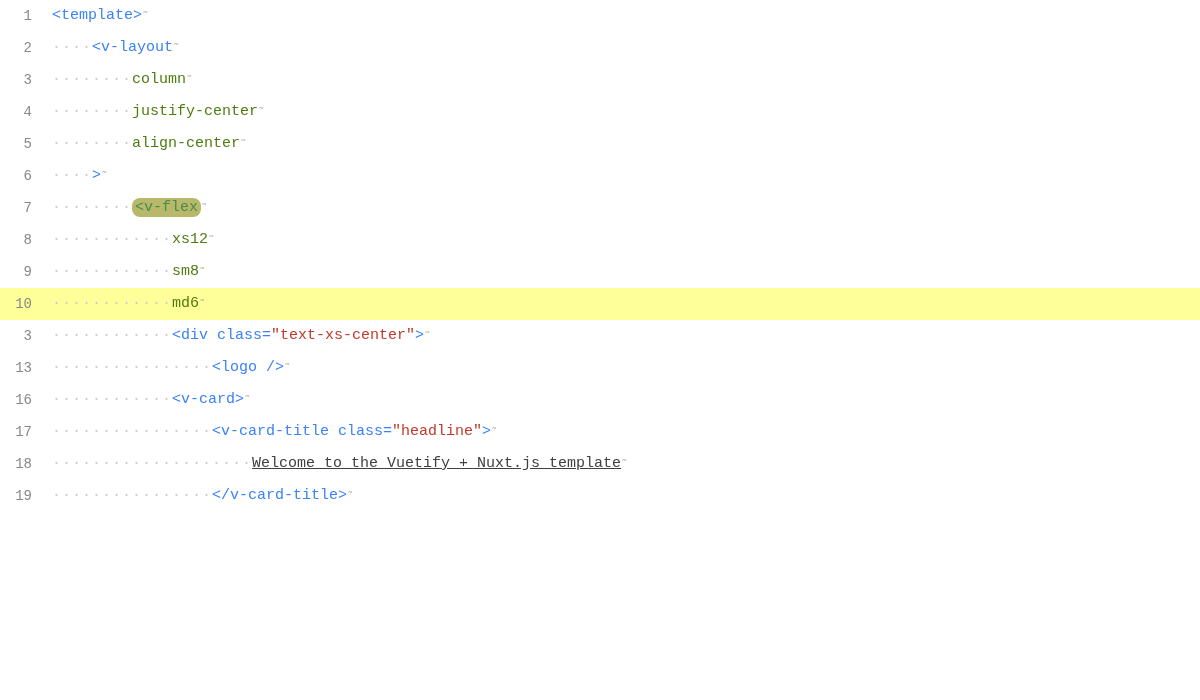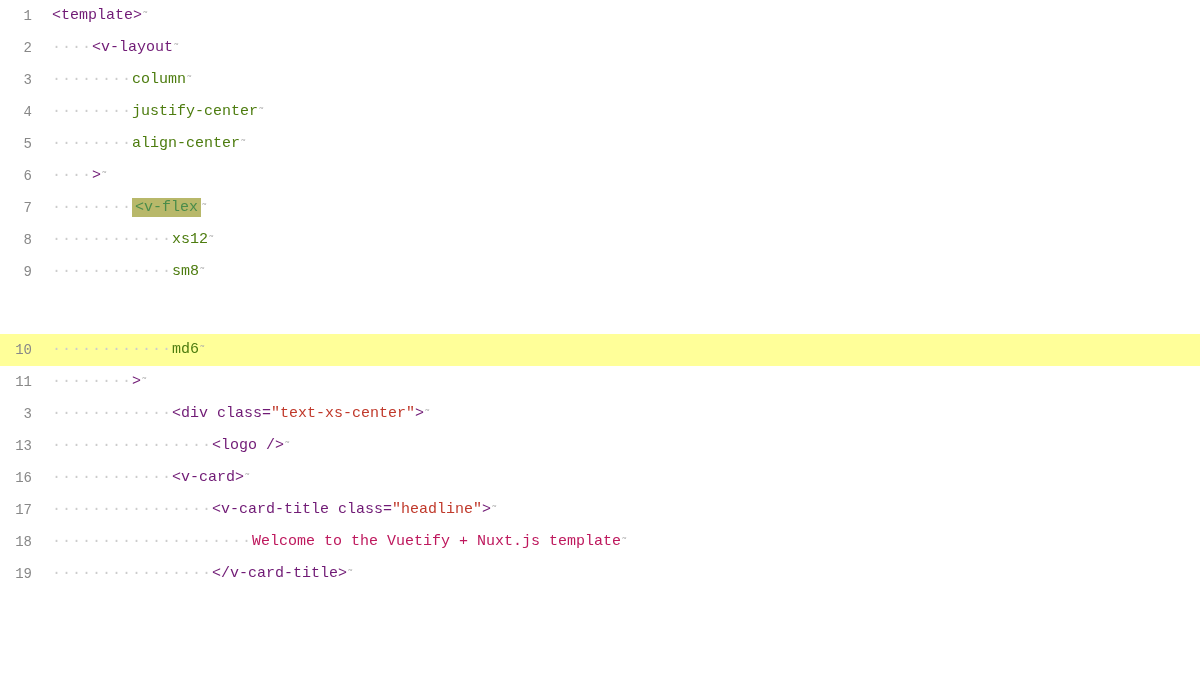--- a/index.html
+++ b/index.html
@@ -34,21 +34,20 @@
 
     .code-line {
       display: flex;
       align-items: center;
       min-height: 32px;
       background: #ffffff;
     }
 
     .code-line.highlighted {
       background: #ffff99;
-      margin-top: 46px;
     }
 
     .line-number {
       width: 48px;
       min-width: 48px;
       text-align: right;
       padding-right: 16px;
       color: #888;
       user-select: none;
       font-size: 14px;
@@ -57,29 +56,29 @@
 
     .line-content {
       flex: 1;
       padding-left: 4px;
       white-space: pre;
       font-size: 15px;
       line-height: 32px;
     }
 
     
-    .c-tag { color: #701a75; } 
+    .c-tag { color: #3b82f6; } 
     .c-attr { color: #4d7c0f; } 
     .c-string { color: #c0392b; } 
-    .c-text { color: #be185d; } 
+    .c-text { color: #404040; text-decoration: underline; } 
 
     .highlight-bg {
       background: #b8b86a;
       padding: 1px 3px;
-      border-radius: 0;
+      border-radius: 8px;
       color: #4a8c4a;
     }
 
     .indent-dots {
       color: #ccc;
       letter-spacing: 1px;
     }
   </style>
 </head>
 <body>
@@ -120,24 +119,20 @@
       </div>
       <div class="code-line">
         <span class="line-number">9</span>
         <span class="line-content"><span class="indent-dots">············</span><span class="c-attr">sm8</span><span style="color: rgb(170, 170, 170); font-size: 11px;">˜</span></span>
       </div>
       <div class="code-line highlighted">
         <span class="line-number">10</span>
         <span class="line-content"><span class="indent-dots">············</span><span class="c-attr">md6</span><span style="color: rgb(170, 170, 170); font-size: 11px;">˜</span></span>
       </div>
       <div class="code-line">
-        <span class="line-number">11</span>
-        <span class="line-content"><span class="indent-dots">········</span><span class="c-tag">&gt;</span><span style="color: rgb(170, 170, 170); font-size: 11px;">˜</span></span>
-      </div>
-      <div class="code-line">
         <span class="line-number">3</span>
         <span class="line-content"><span class="indent-dots">············</span><span class="c-tag">&lt;div </span><span class="c-tag">class=</span><span class="c-string">"text-xs-center"</span><span class="c-tag">&gt;</span><span style="color: rgb(170, 170, 170); font-size: 11px;">˜</span></span>
       </div>
       <div class="code-line">
         <span class="line-number">13</span>
         <span class="line-content"><span class="indent-dots">················</span><span class="c-tag">&lt;logo /&gt;</span><span style="color: rgb(170, 170, 170); font-size: 11px;">˜</span></span>
       </div>
       <div class="code-line">
         <span class="line-number">16</span>
         <span class="line-content"><span class="indent-dots">············</span><span class="c-tag">&lt;v-card&gt;</span><span style="color: rgb(170, 170, 170); font-size: 11px;">˜</span></span>

